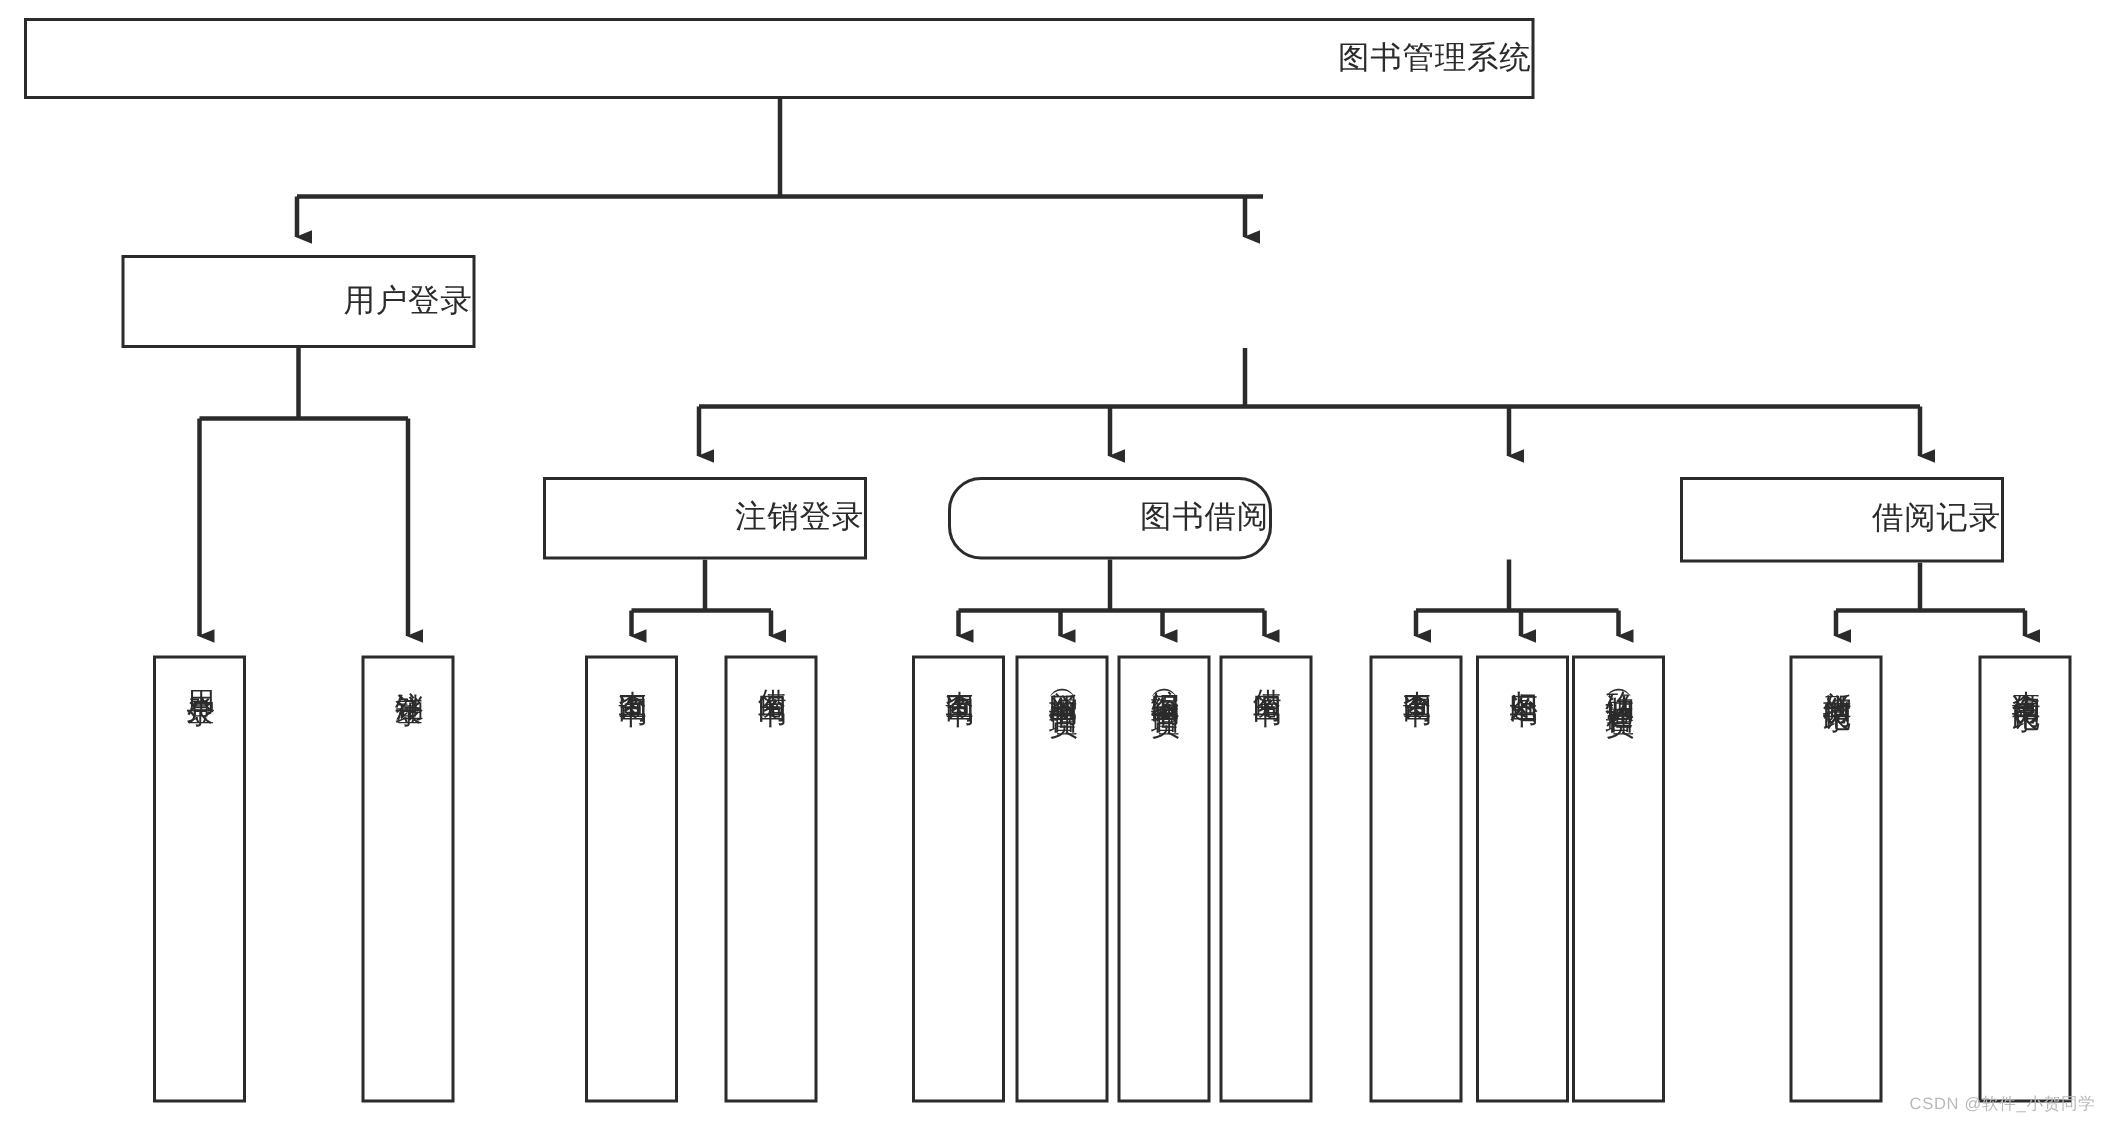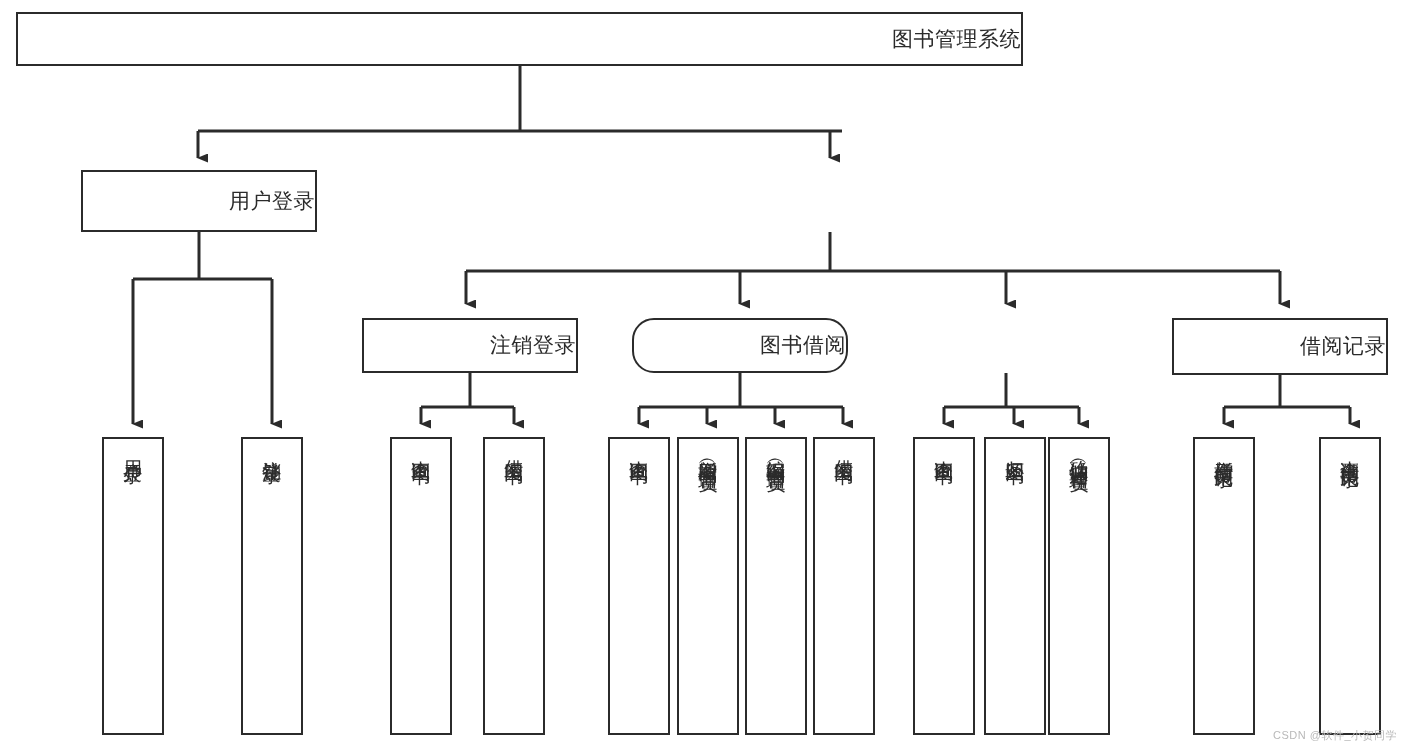--- a/index.html
+++ b/index.html
@@ -133,21 +133,21 @@
   <div class="node-box" style="left:81px; top:170px; width:236px; height:62px;">
     <span class="node-label-h">用户登录</span>
   </div>
 
   <div class="node-box" style="left:362px; top:318px; width:216px; height:55px;">
     <span class="node-label-h">注销登录</span>
   </div>
   <div class="node-box" style="left:632px; top:318px; width:216px; height:55px;border-radius:22px;">
     <span class="node-label-h">图书借阅</span>
   </div>
-  <div class="node-box" style="left:1172px; top:318px; width:216px; height:57px;">
+  <div class="node-box" style="left:1120px; top:318px; width:216px; height:57px;">
     <span class="node-label-h">借阅记录</span>
   </div>
 
   <div class="node-box leaf-box" style="left:102px; top:437px; width:62px; height:298px;">
     <span class="node-label-v">用户登录</span>
   </div>
   <div class="node-box leaf-box" style="left:241px; top:437px; width:62px; height:298px;">
     <span class="node-label-v">注销登录</span>
   </div>
   <div class="node-box leaf-box" style="left:390px; top:437px; width:62px; height:298px;">

